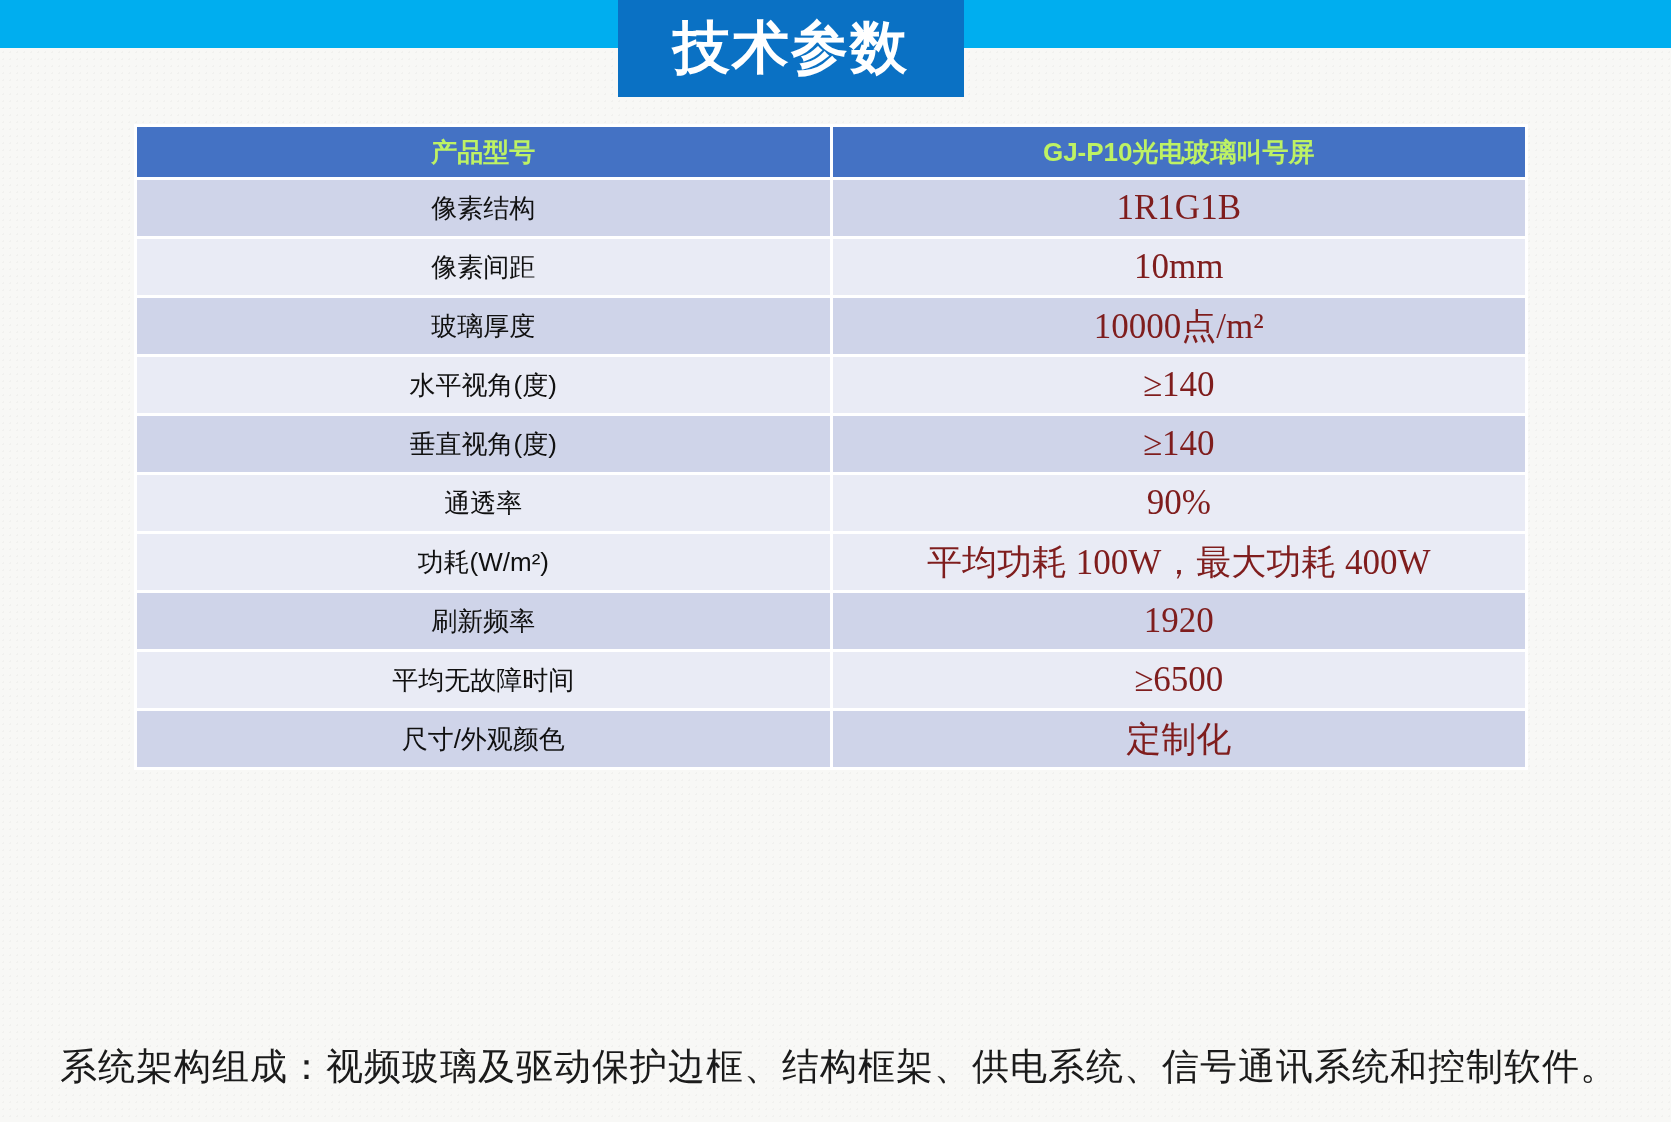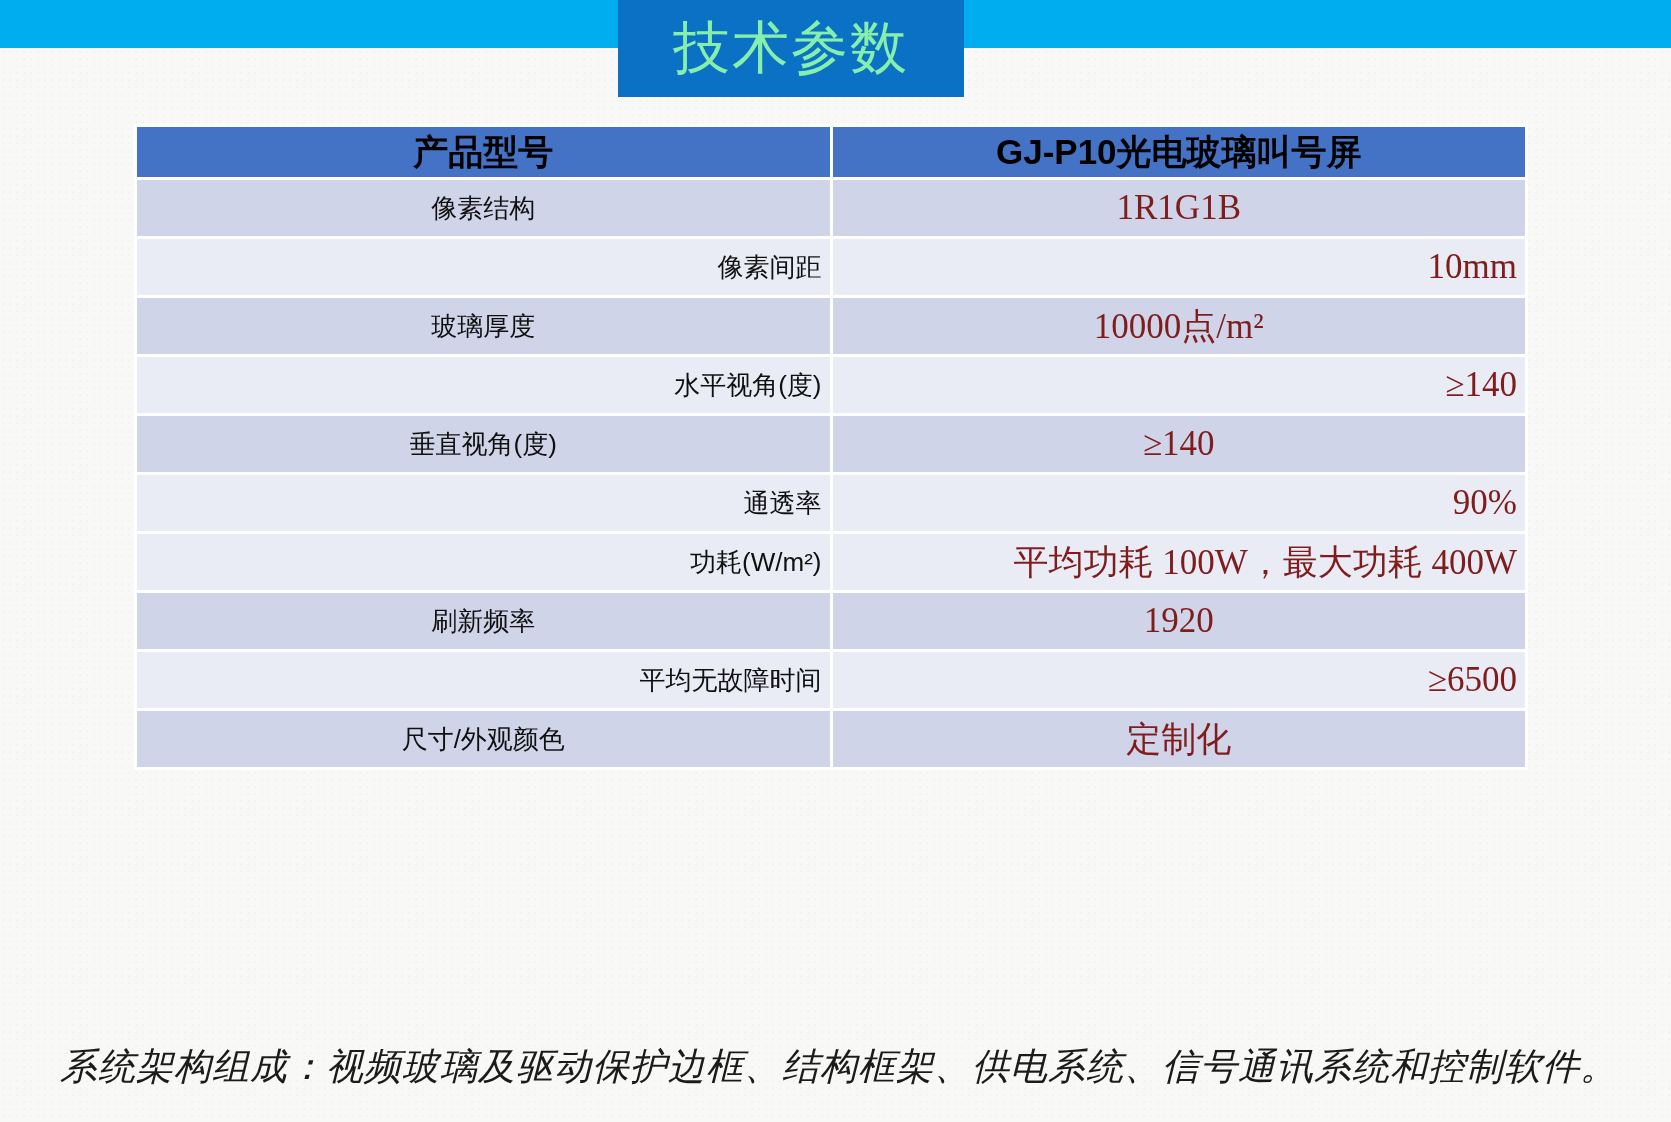--- a/index.html
+++ b/index.html
@@ -24,60 +24,59 @@
   .top-strip{
     position:absolute;left:0;top:0;width:100%;height:48px;
     background:var(--top-strip);
   }
   .title-banner{
     position:absolute;left:618px;top:0;width:346px;height:97px;
     background:var(--banner-bg);
     display:flex;align-items:center;justify-content:center;
   }
   .title-banner .title-text{
-    color:#86efac;font-size:57px;font-weight:normal;letter-spacing:2px;
+    color:#ffffff;font-size:57px;font-weight:bold;letter-spacing:2px;
     font-family:"Liberation Sans","DejaVu Sans",sans-serif;
   }
   .spec-table-wrap{
     position:absolute;left:134px;top:124px;width:1394px;
   }
   table.spec-table{
     width:100%;
     border-collapse:collapse;
     table-layout:fixed;
   }
   table.spec-table td,table.spec-table th{
     border:3px solid #ffffff;
     text-align:center;vertical-align:middle;
     height:59px;
     padding:0 8px;
   }
   table.spec-table th{
     background:var(--table-header-bg);
-    color:#000000;
-    font-size:35px;font-weight:bold;
+    color:#bef264;
+    font-size:26px;font-weight:bold;
     height:53px;
     font-family:"Liberation Sans","DejaVu Sans",sans-serif;
   }
   tr.row-dark td{background:var(--row-dark);}
-  tr.row-light td{background:var(--row-light);text-align:right;}
+  tr.row-light td{background:var(--row-light);}
   td.label-cell{
     font-size:26px;color:#101010;
     font-family:"Liberation Sans","DejaVu Sans",sans-serif;
   }
   td.value-cell{
     font-size:35px;color:#7f1d1d;
     font-family:"Liberation Serif","DejaVu Serif",serif;
   }
   .footer-note{
     position:absolute;left:60px;top:1042px;width:1560px;
     font-size:37px;color:var(--text-dark);
     font-family:"Liberation Sans","DejaVu Sans",sans-serif;
     letter-spacing:1px;
-    font-style:italic;
   }
 </style>
 </head>
 <body>
 
 <div class="top-strip"></div>
 
 <div class="title-banner">
   <span class="title-text">技术参数</span>
 </div>

